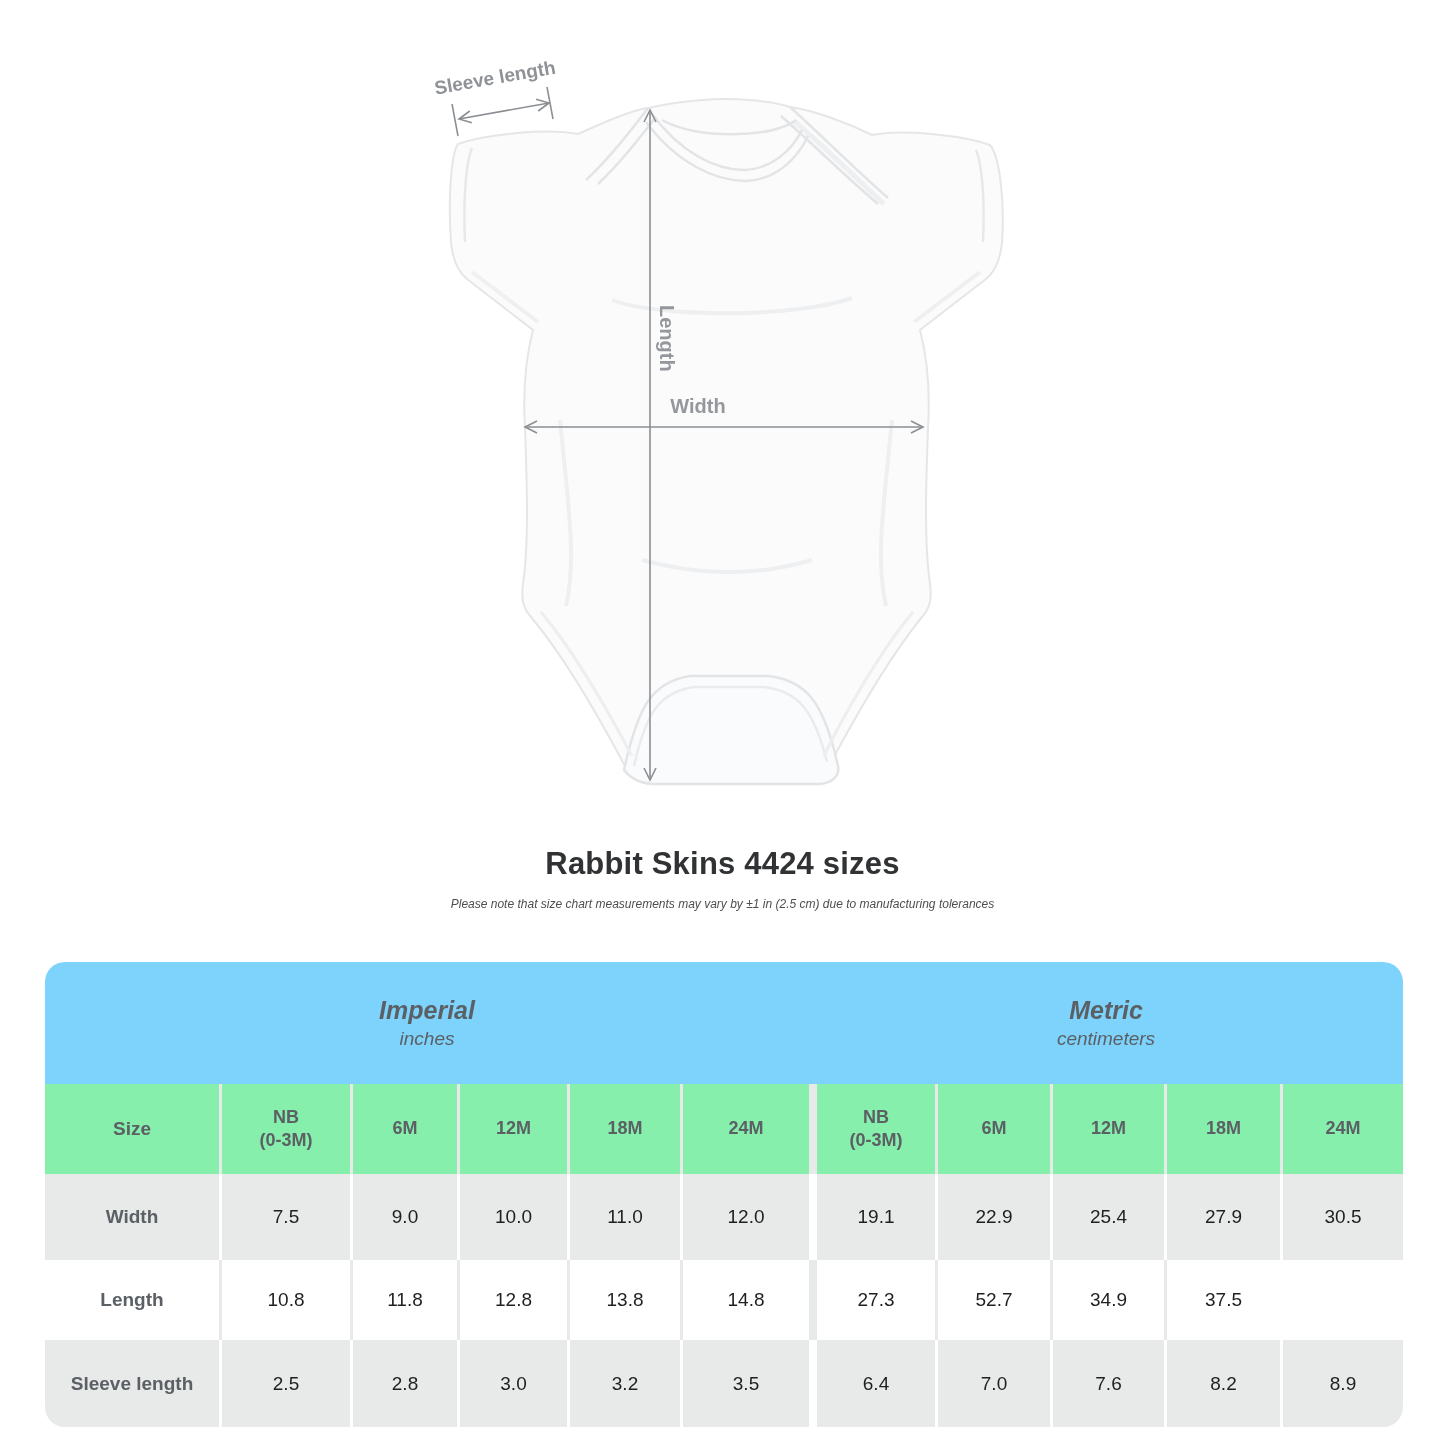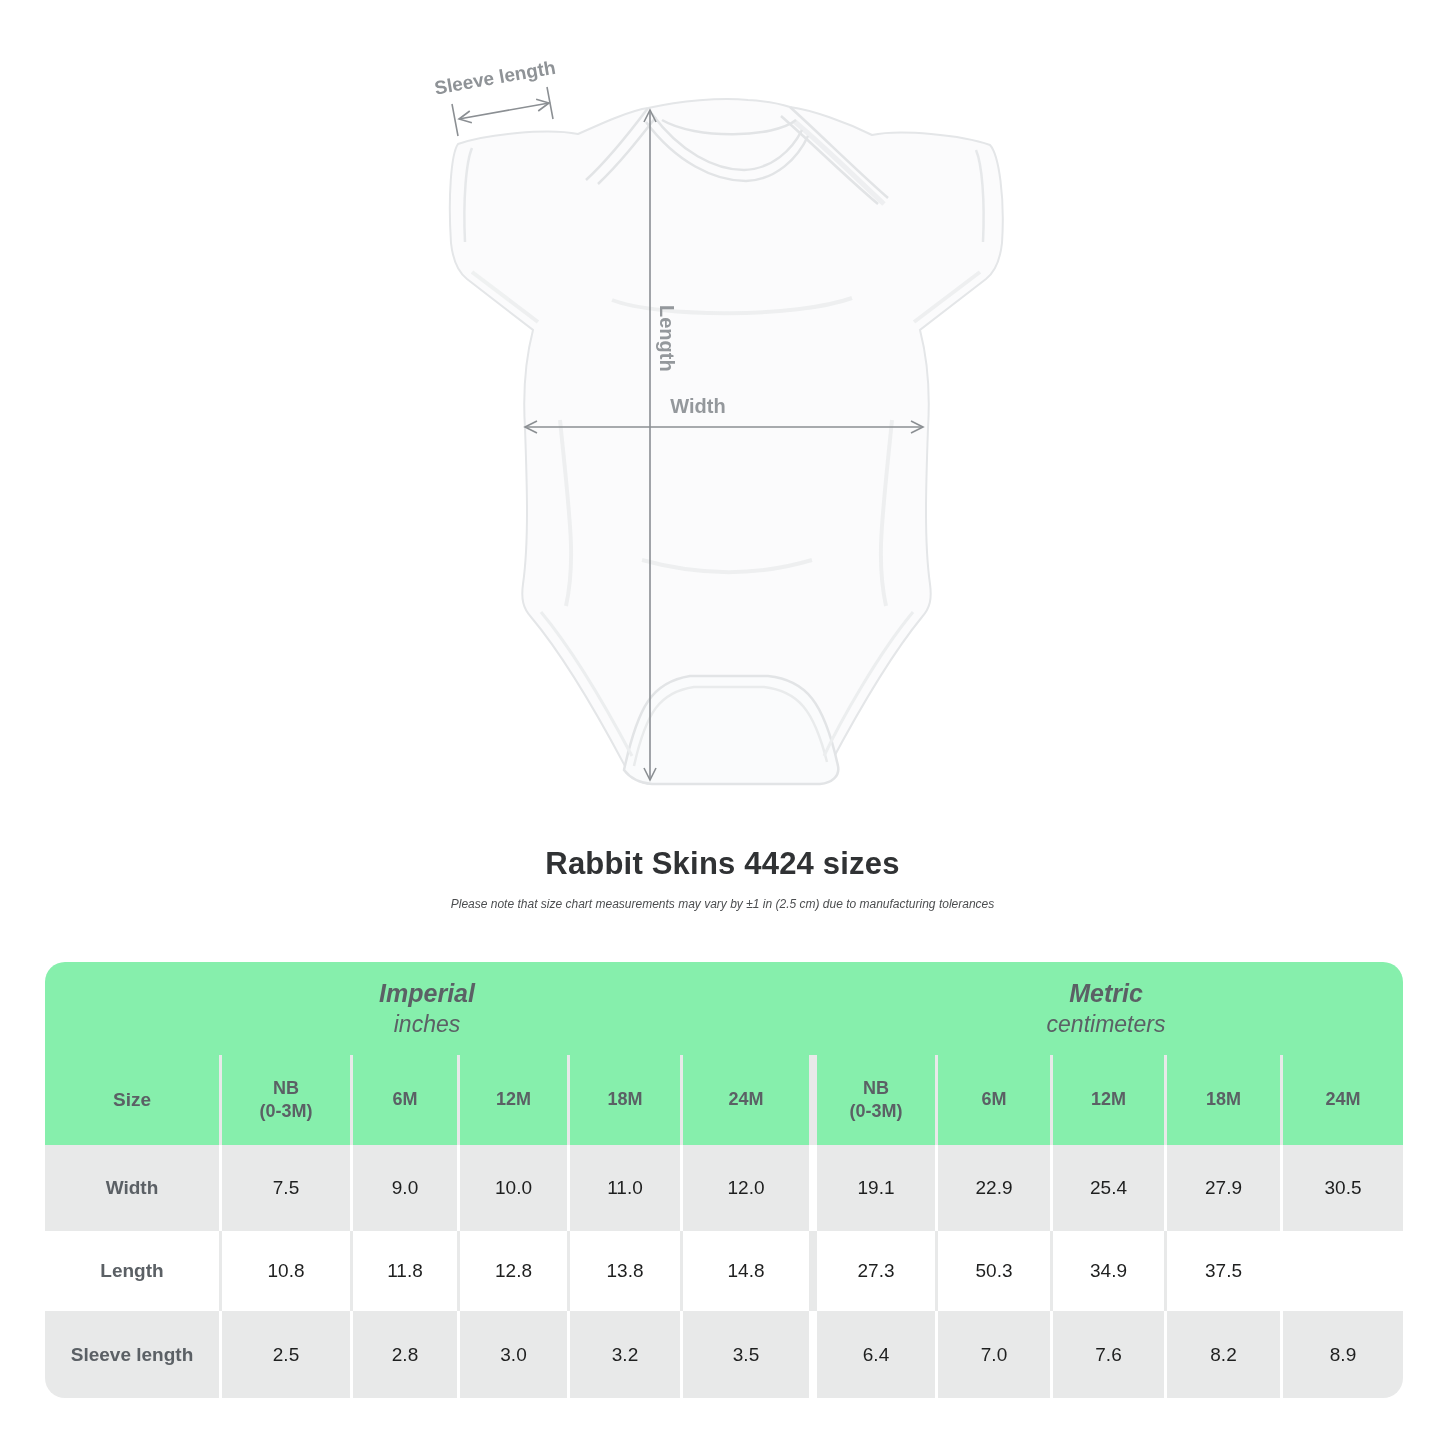--- a/index.html
+++ b/index.html
@@ -11,27 +11,27 @@
   #title{
     position:absolute;top:846px;left:0;width:100%;text-align:center;
     font-size:31px;font-weight:bold;color:#303234;letter-spacing:.2px;
   }
   #subtitle{
     position:absolute;top:897px;left:0;width:100%;text-align:center;
     font-size:12px;font-style:italic;color:#4c4e50;
   }
   #table{position:absolute;left:45px;top:962px;width:1358px;}
   .band{
-    height:93px;background:#86efac;border-radius:20px 20px 0 0;display:flex;align-items:stretch;
+    height:122px;background:#7dd3fc;border-radius:20px 20px 0 0;display:flex;align-items:stretch;
   }
   .bgroup{display:flex;flex-direction:column;align-items:center;justify-content:center;gap:3px;}
   .bg1{width:764px;}
   .bg2{flex:1;}
   .gname{font-size:25px;font-weight:bold;font-style:italic;color:#5b6065;}
-  .gunit{font-size:23px;font-style:italic;color:#5b6065;}
+  .gunit{font-size:19px;font-style:italic;color:#5b6065;}
   .trow{display:grid;grid-template-columns:174px 131px 107px 110px 113px 129px 126px 115px 114px 116px 123px;}
   .r-size{height:90px;background:#86efac;}
   .r-w{height:86px;background:#e8e9e9;}
   .r-l{height:80px;background:#ffffff;}
   .r-s{height:87px;background:#e8e9e9;border-radius:0 0 20px 20px;overflow:hidden;}
   .cell{display:flex;align-items:center;justify-content:center;box-sizing:border-box;text-align:center;}
   .bl{border-left:3px solid transparent;}
   .blg{border-left:8px solid transparent;}
   .rowwhite .bl,.rowwhite .blg{border-left-color:#e8e9e9;}
   .rowgray .bl,.rowgray .blg{border-left-color:#ffffff;text-align:center;}
@@ -208,21 +208,21 @@
     </div>
 
     <div class="trow r-l rowwhite">
       <div class="cell rlabel">Length</div>
       <div class="cell val bl">10.8</div>
       <div class="cell val bl">11.8</div>
       <div class="cell val bl">12.8</div>
       <div class="cell val bl">13.8</div>
       <div class="cell val bl">14.8</div>
       <div class="cell val blg">27.3</div>
-      <div class="cell val bl">50.3</div>
+      <div class="cell val bl">52.7</div>
       <div class="cell val bl">34.9</div>
       <div class="cell val bl">37.5</div>
     </div>
 
     <div class="trow r-s rowgray">
       <div class="cell rlabel">Sleeve length</div>
       <div class="cell val bl">2.5</div>
       <div class="cell val bl">2.8</div>
       <div class="cell val bl">3.0</div>
       <div class="cell val bl">3.2</div>

